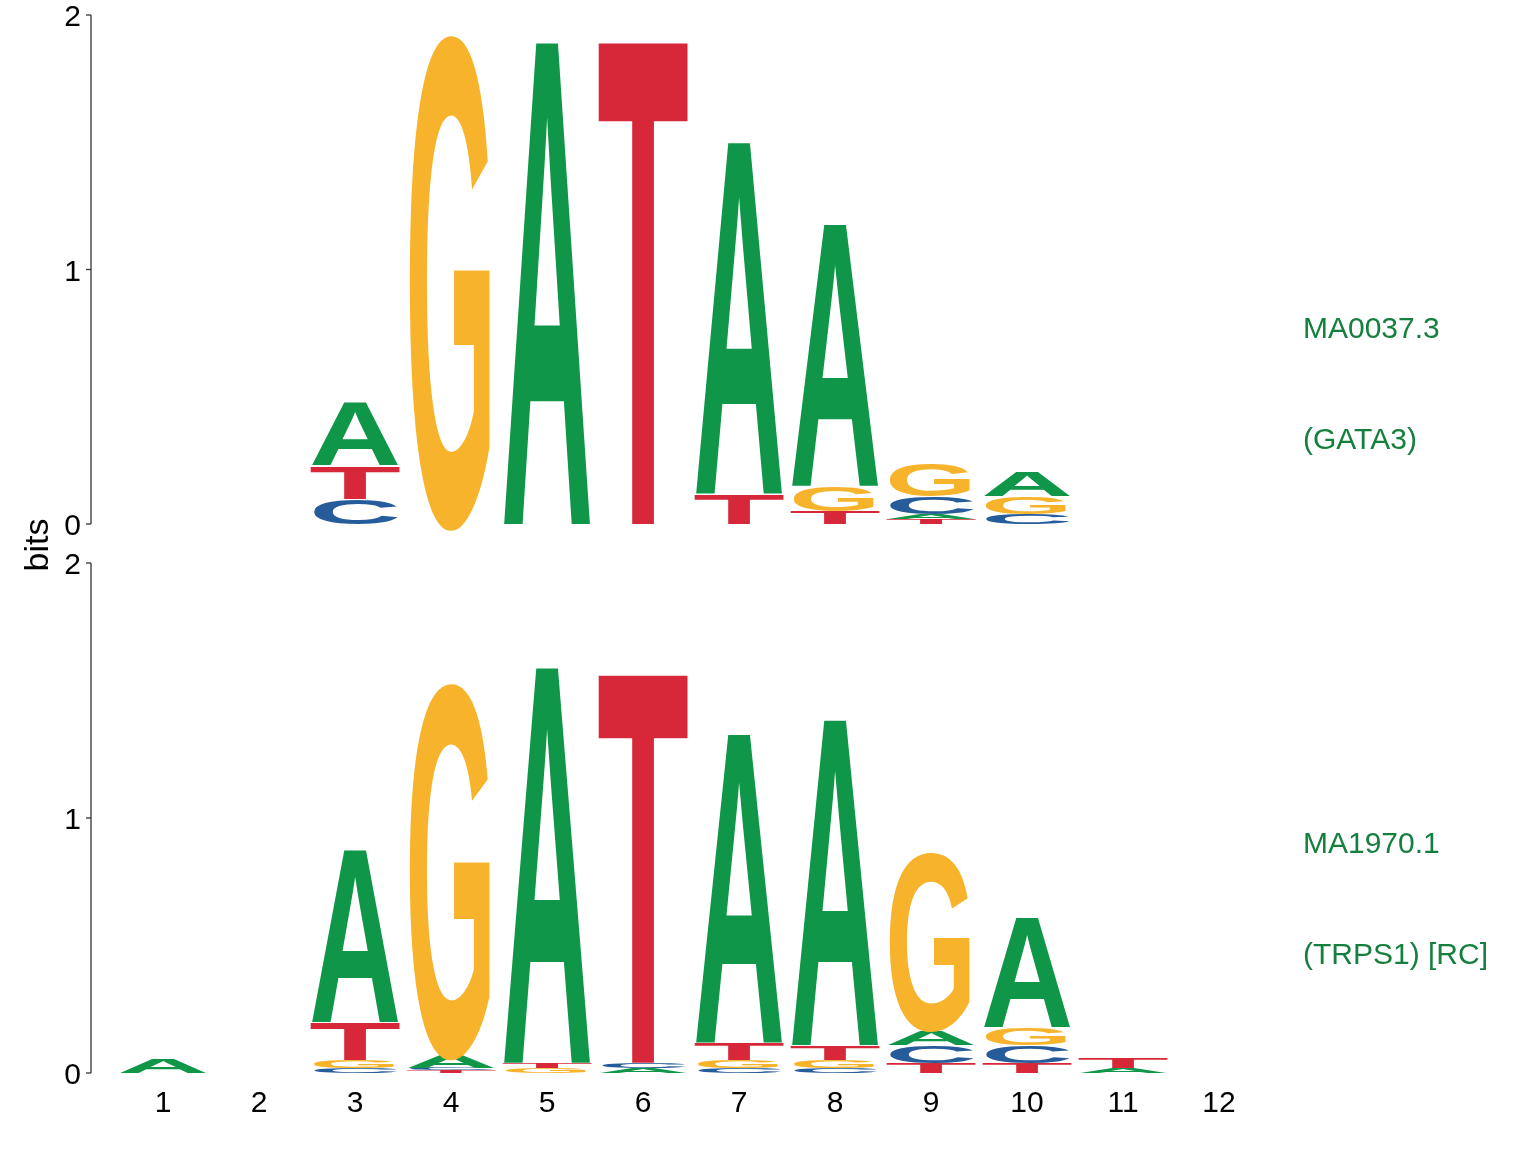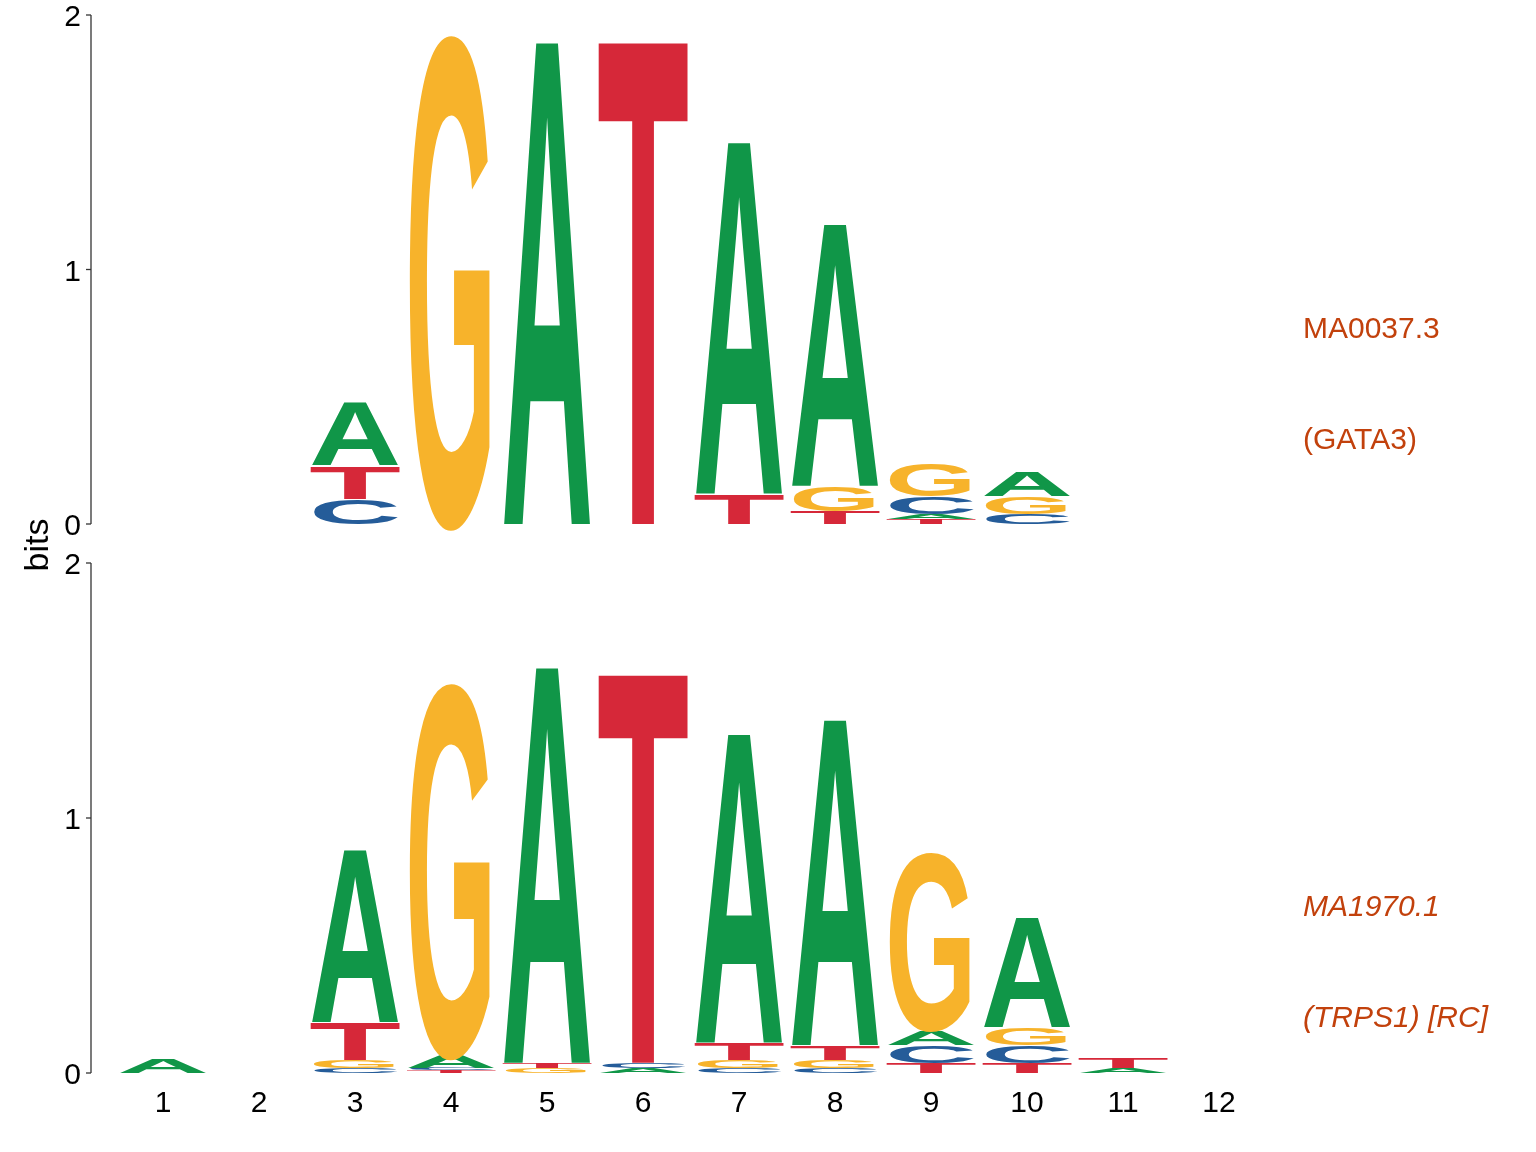--- a/index.html
+++ b/index.html
@@ -2,21 +2,21 @@
 <html><head>
 <meta charset="utf-8">
 <style>
   html, body { margin: 0; padding: 0; background: #ffffff; }
   body { width: 1536px; height: 1152px; position: relative; overflow: hidden;
          font-family: "Liberation Sans", sans-serif; color: #000; }
   #chart { position: absolute; left: 0; top: 0; }
   .tick-label { font-family: "Liberation Sans", sans-serif; font-size: 30px; fill: #000; }
   .axis-title { font-family: "Liberation Sans", sans-serif; font-size: 34px; fill: #000; }
   .motif-label { position: absolute; font-family: "Liberation Sans", sans-serif;
-                 font-size: 30px; line-height: 37px; color: #c2410c; white-space: pre; }
+                 font-size: 30px; line-height: 37px; color: #15803d; white-space: pre; }
   .letter { font-family: "Liberation Sans", sans-serif; font-weight: bold; }
 </style>
 </head>
 <body>
 
 <svg id="chart" width="1536" height="1152" viewBox="0 0 1536 1152" xmlns="http://www.w3.org/2000/svg">
   <g id="panel-0">
       <g>
         <text class="letter" x="0" y="0" font-size="100" fill="#255C99" transform="translate(309,524) scale(1.2777777777777777,0.3510344827586207)">C</text>
         <text class="letter" x="0" y="0" font-size="100" fill="#D62839" transform="translate(309,498.55) scale(1.5081967213114753,0.4563448275862069)">T</text>
@@ -141,16 +141,16 @@
       <text class="tick-label" x="1123" y="1112" text-anchor="middle">11</text>
       <text class="tick-label" x="1219" y="1112" text-anchor="middle">12</text>
     </g>
   <text id="ylabel" class="axis-title" transform="translate(48,545) rotate(-90)" text-anchor="middle">bits</text>
 </svg>
 
 <div class="motif-label" style="left:1303px; top:235px;">
   <div>MA0037.3</div>
   <div>(GATA3)</div>
 </div>
-<div class="motif-label" style="left:1303px; top:813px;font-style:italic;">
+<div class="motif-label" style="left:1303px; top:750px;">
   <div>MA1970.1</div>
   <div>(TRPS1) [RC]</div>
 </div>
 
 </body></html>

